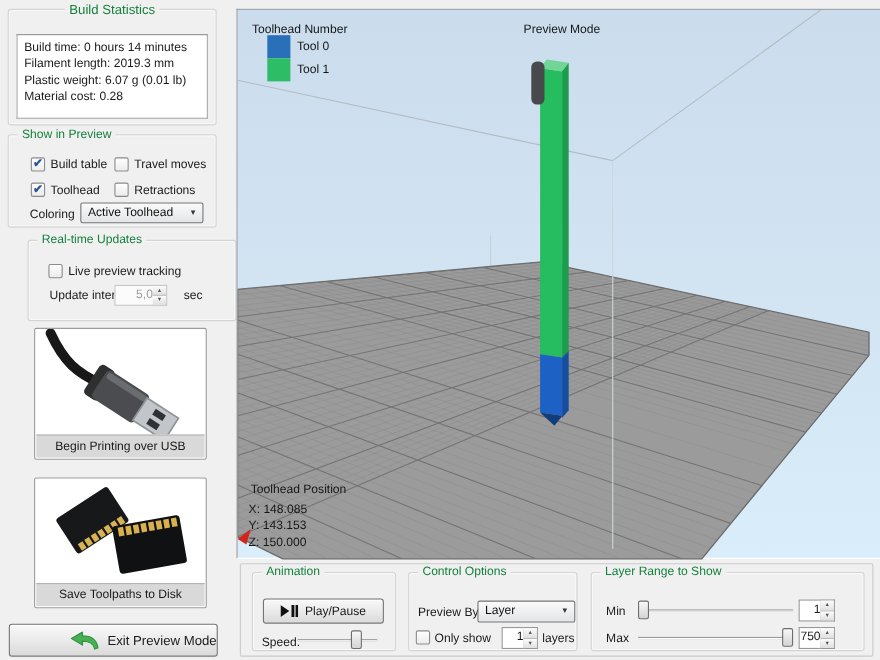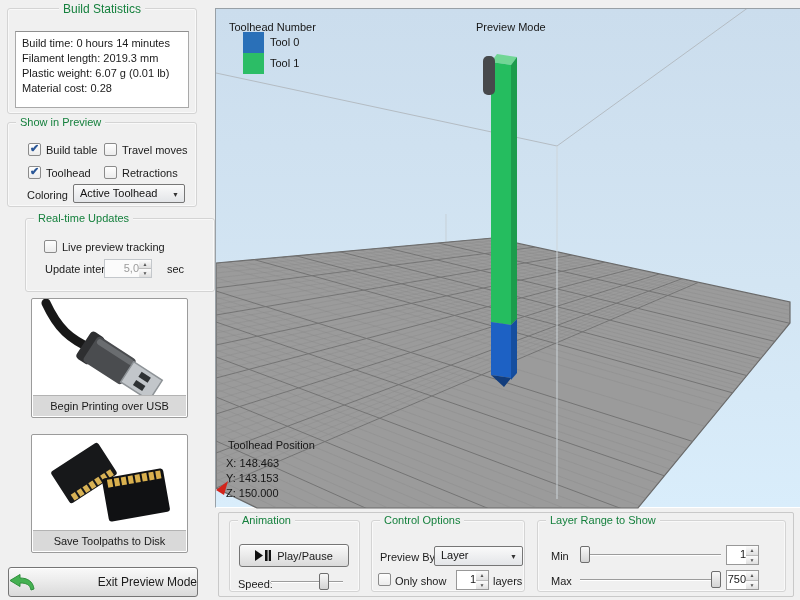--- a/index.html
+++ b/index.html
@@ -54,21 +54,21 @@
   .btn { position:absolute; border:1px solid #757575; border-radius:3px;
          background:linear-gradient(#f9f9f9,#ececec 45%,#dadada);
          box-shadow:inset 0 1px 0 #fff; cursor:default; }
   .imgbtn { position:absolute; border:1px solid #9b9b9b; border-radius:2px; background:#fff; }
   .imgbtn .caption { position:absolute; left:1px; right:1px; bottom:1px; height:21px;
          background:#d9d9d9; border-top:1px solid #b3b3b3; text-align:center;
          line-height:20px; }
   #usb-btn { left:31px; top:298px; width:157px; height:120px; }
   #sd-btn  { left:31px; top:434px; width:157px; height:119px; }
   #exit-btn { left:8px; top:567px; width:190px; height:30px;
-              display:flex; align-items:center; justify-content:space-between; gap:8px;
+              display:flex; align-items:center; justify-content:flex-end; gap:8px;
               font-size:12px; }
 
   
   #viewport { position:absolute; left:215px; top:8px; width:678px; height:500px;
       background:linear-gradient(180deg,#cbdded 0%,#d3e5f3 55%,#d9edfb 100%);
       border:1px solid #98a0a6; border-right-color:#fff; border-bottom-color:#fff;padding-left:10px; }
   #scene { position:absolute; left:0; top:0; }
   .vtext { position:absolute; white-space:nowrap; color:#161616; }
   .legend-sq { position:absolute; width:21px; height:21px; }
 
@@ -308,21 +308,21 @@
 
   <span class="vtext" style="left:13px;top:12px">Toolhead Number</span>
   <span class="legend-sq" style="left: 27px; top: 23px; background: rgb(42, 112, 184);"></span>
   <span class="vtext" style="left:54px;top:27px">Tool 0</span>
   <span class="legend-sq" style="left: 27px; top: 44px; background: rgb(44, 189, 102);"></span>
   <span class="vtext" style="left:54px;top:48px">Tool 1</span>
 
   <span class="vtext" style="left:260px;top:12px">Preview Mode</span>
 
   <span class="vtext" style="left:12px;top:430px">Toolhead Position</span>
-  <span class="vtext" style="left:10px;top:448px">X: 148.463</span>
+  <span class="vtext" style="left:10px;top:448px">X: 148.085</span>
   <span class="vtext" style="left:10px;top:463px">Y: 143.153</span>
   <span class="vtext" style="left:10px;top:478px">Z: 150.000</span>
 </div>
 
 <div id="bottombar">
 
   <div class="gbox" id="gb-anim">
     <span class="gtitle">Animation</span>
     <div class="btn" id="play-btn">
       <svg width="16" height="11" viewBox="0 0 16 11">

